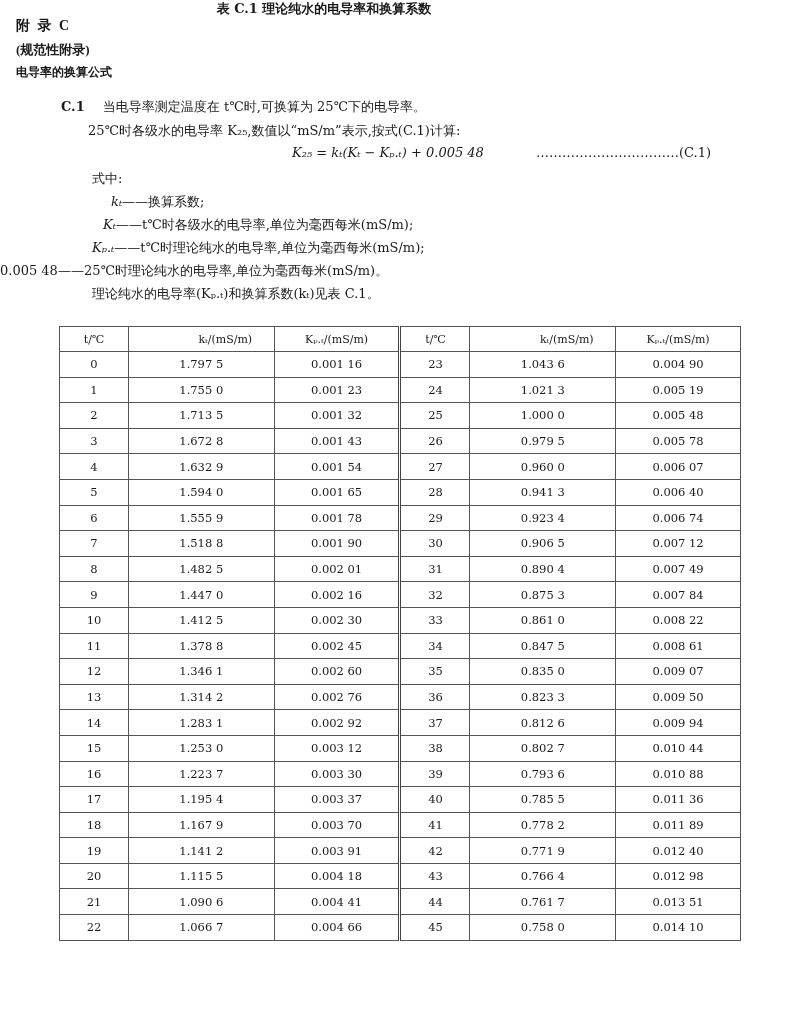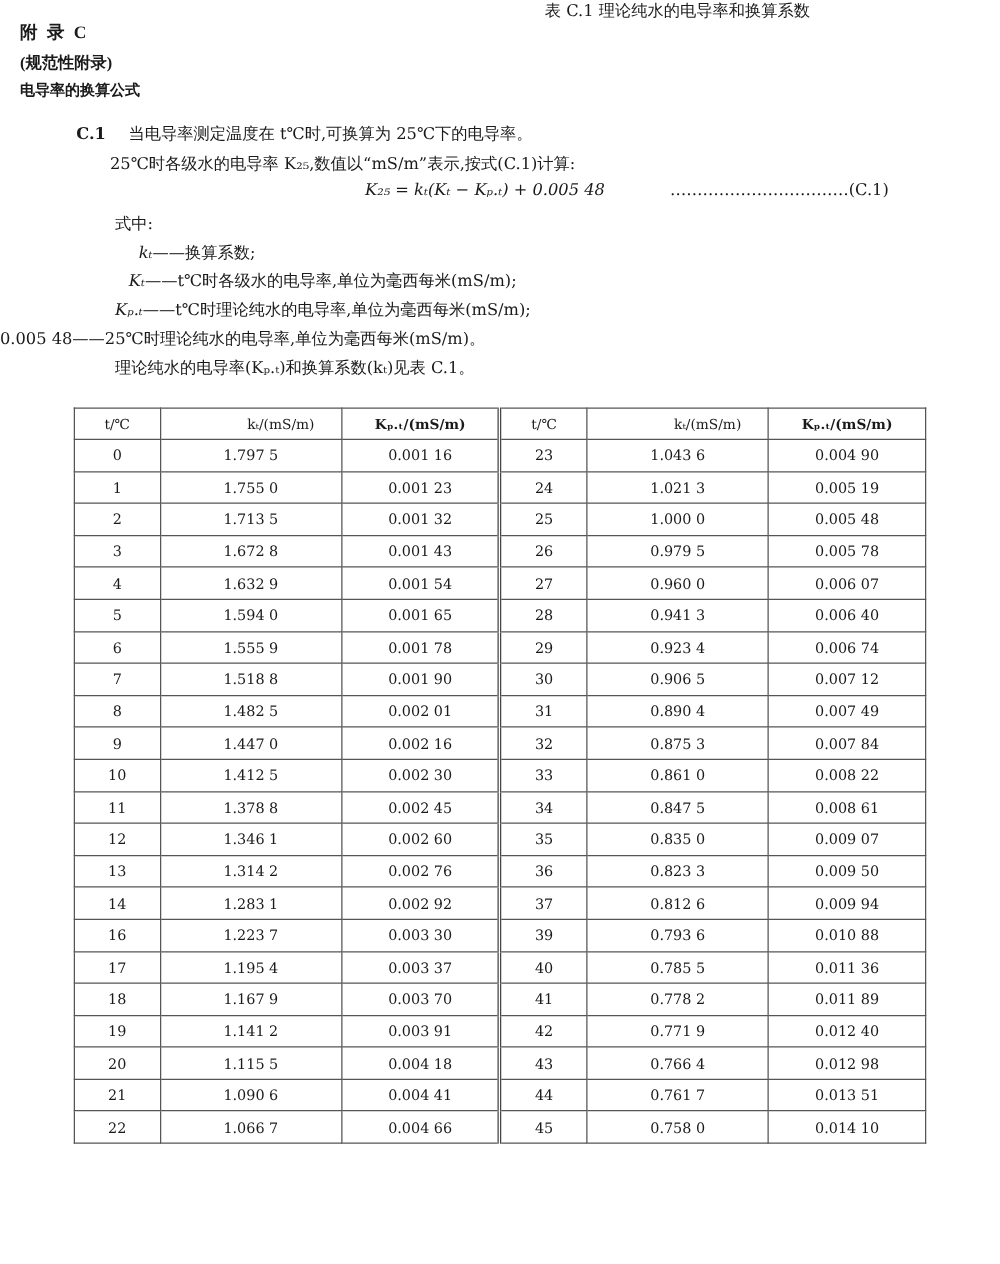--- a/index.html
+++ b/index.html
@@ -17,36 +17,36 @@
   #clause-num { font-weight: bold; margin-right: 14px; }
   #k25-line { top: 122px; left: 88px; }
   #formula { top: 145px; left: 292px; font-style: italic; }
   #formula-ref { top: 145px; left: 536px; }
   #where { top: 170px; left: 92px; }
   #def-kt { top: 193px; left: 111px; }
   #def-Kt { top: 216px; left: 103px; }
   #def-Kpt { top: 239px; left: 92px; }
   #def-const { top: 262px; left: 0px; text-align: center; }
   #ref-line { top: 285px; left: 92px; }
-  #table-caption { top: 306px; left: 0; width: 648px; text-align: right; font-weight: normal; font-size: 13px; }
+  #table-caption { top: 306px; left: 0; width: 648px; text-align: center; font-weight: bold; font-size: 13px; }
   i.var { font-style: italic; }
 
   #data-table {
     position: absolute; left: 59px; top: 326px; width: 682px;
     border-collapse: collapse; font-size: 11.5px;
     border: 1.6px solid #333;
   }
   #data-table td, #data-table th {
     border: 1px solid #555; text-align: center; height: 24.6px; padding: 0;
     font-weight: normal;
   }
   #data-table th { height: 24px; font-size: 11px; }
   #data-table .c-t { width: 76px; }
   #data-table .c-k { width: 103px; padding-left: 48px; }
-  #data-table .c-p { width: 133px; font-weight: bold; }
+  #data-table .c-p { width: 133px; }
   #data-table .split { border-right: 3px double #444; }
 </style>
 </head>
 <body>
 
 <div id="appendix-title" class="center">附 录 C</div>
 <div id="appendix-type" class="center">(规范性附录)</div>
 <div id="appendix-name" class="center">电导率的换算公式</div>
 
 <div id="clause-line" class="line">
@@ -200,20 +200,28 @@
       </tr>
       <tr>
         <td>14</td>
         <td>1.283 1</td>
         <td class="split">0.002 92</td>
         <td>37</td>
         <td>0.812 6</td>
         <td>0.009 94</td>
       </tr>
       <tr>
+        <td>15</td>
+        <td>1.253 0</td>
+        <td class="split">0.003 12</td>
+        <td>38</td>
+        <td>0.802 7</td>
+        <td>0.010 44</td>
+      </tr>
+      <tr>
         <td>16</td>
         <td>1.223 7</td>
         <td class="split">0.003 30</td>
         <td>39</td>
         <td>0.793 6</td>
         <td>0.010 88</td>
       </tr>
       <tr>
         <td>17</td>
         <td>1.195 4</td>

